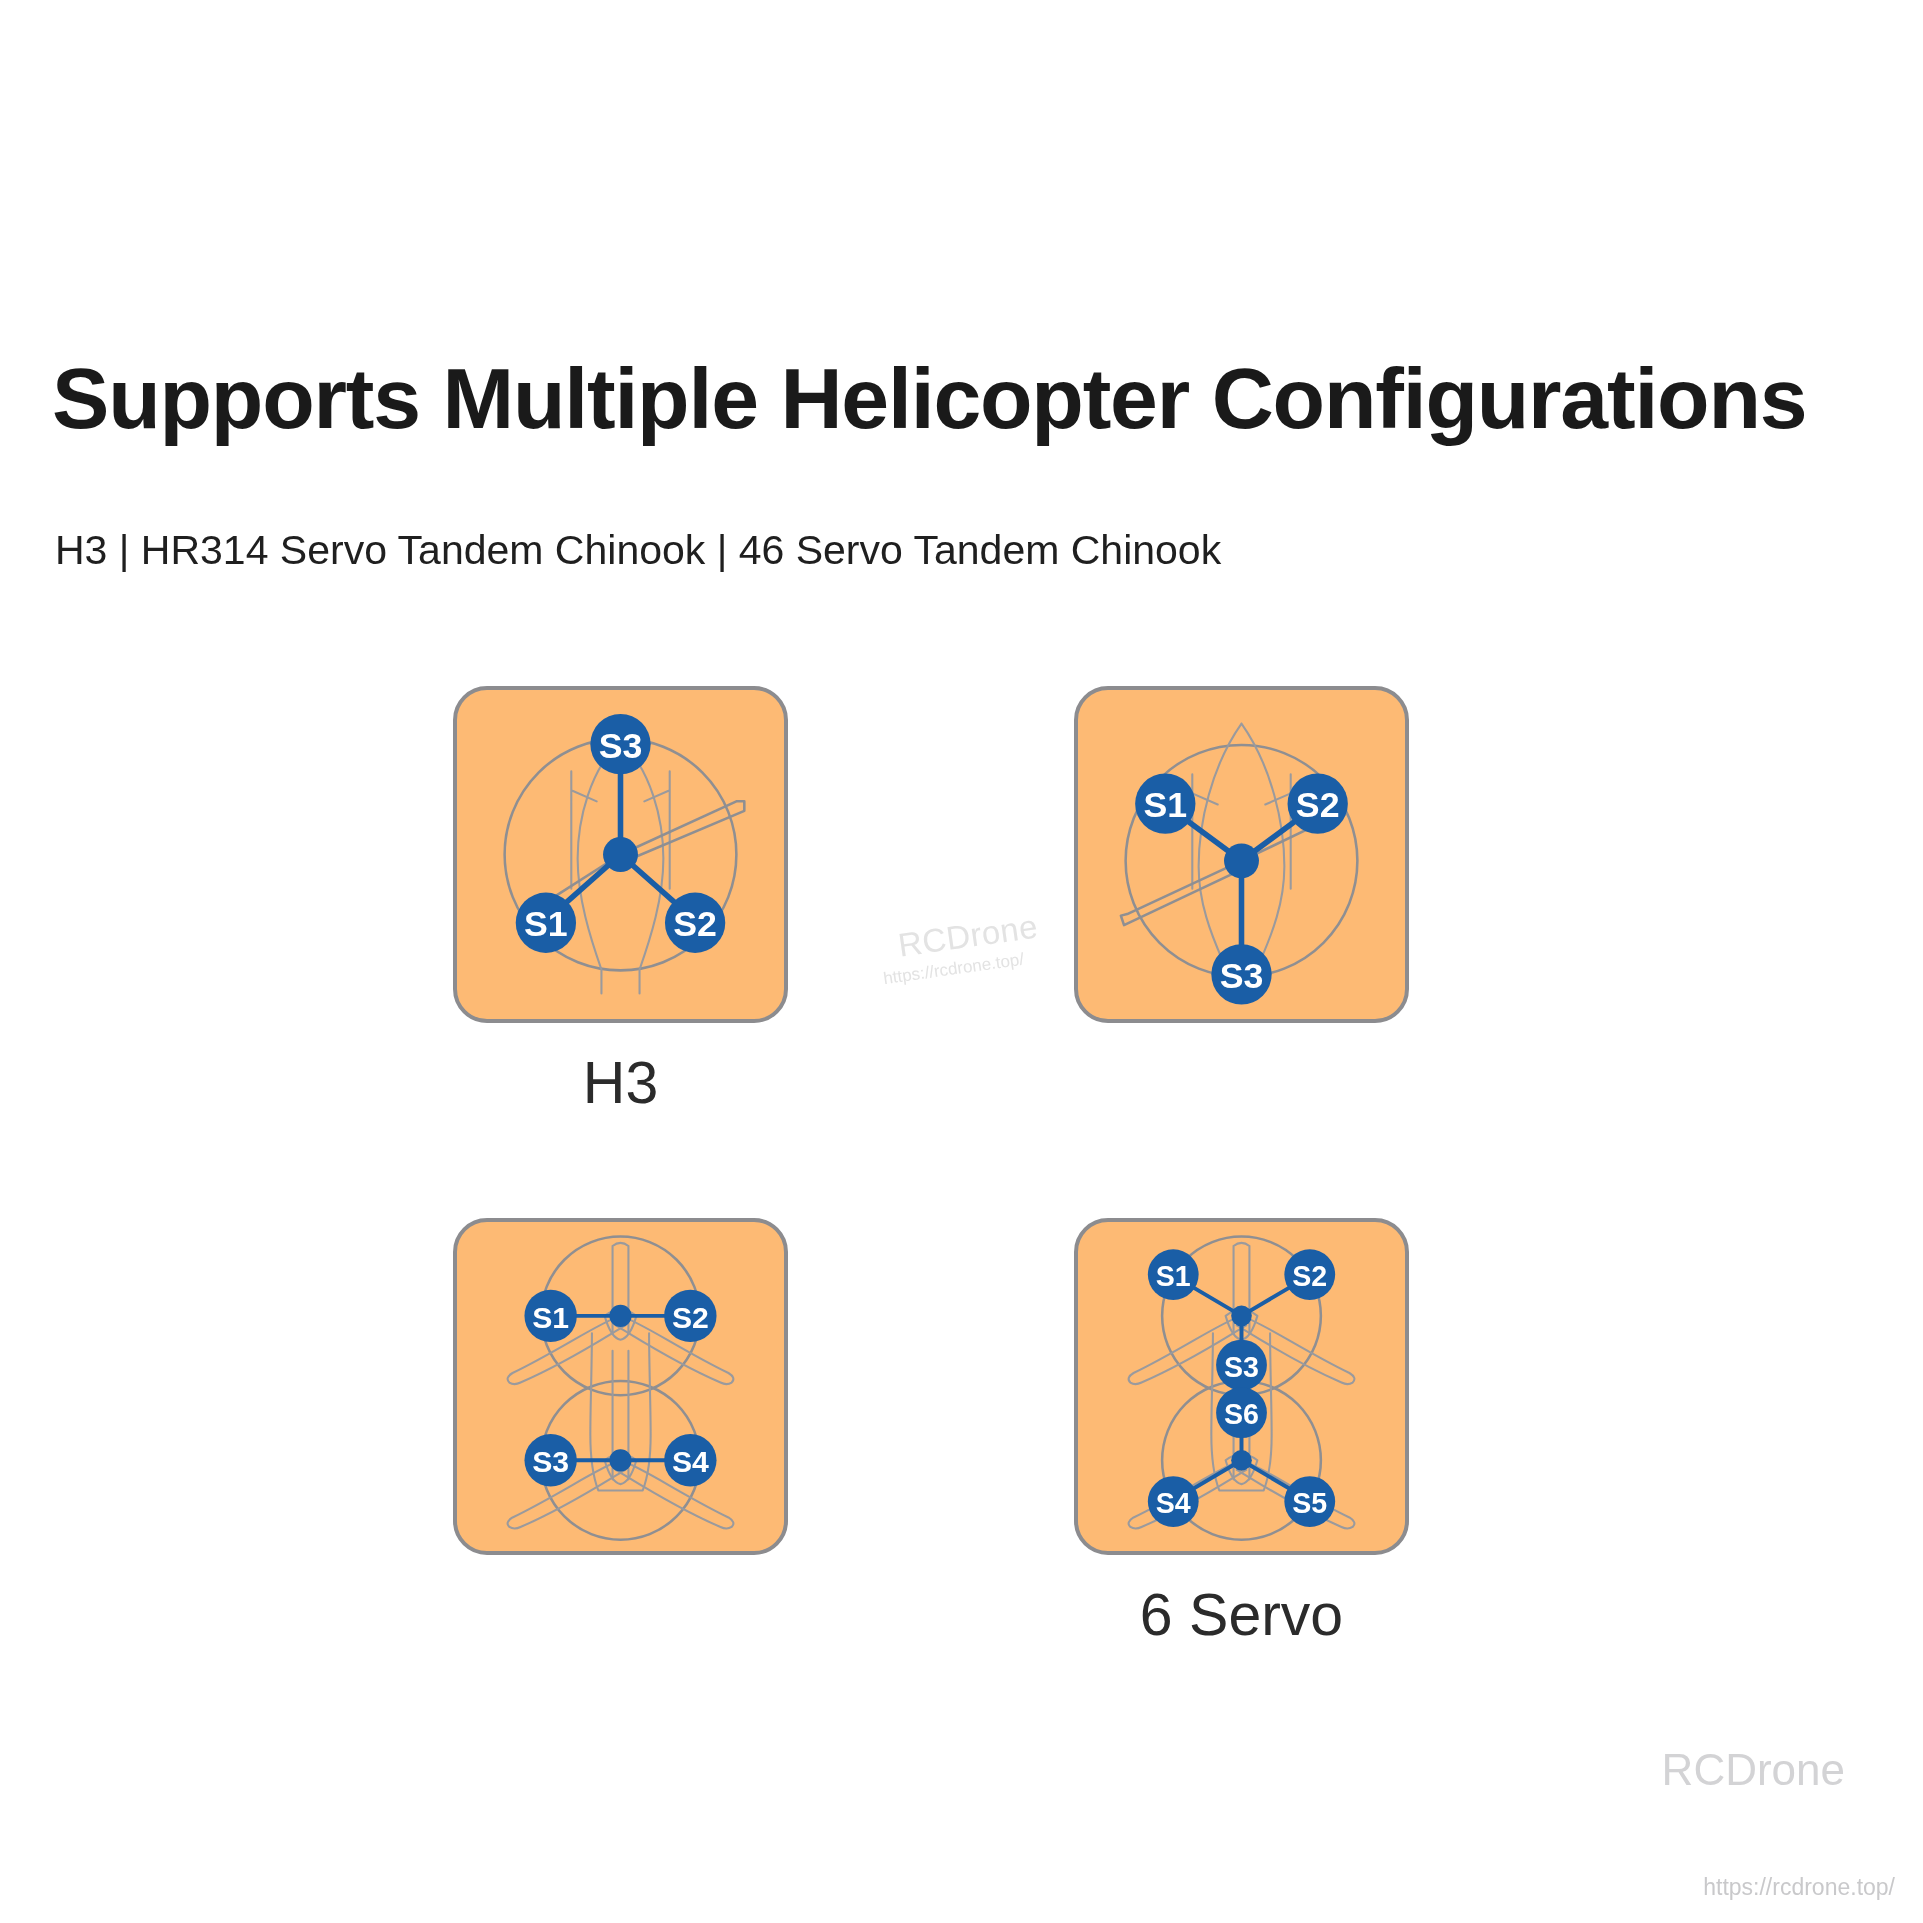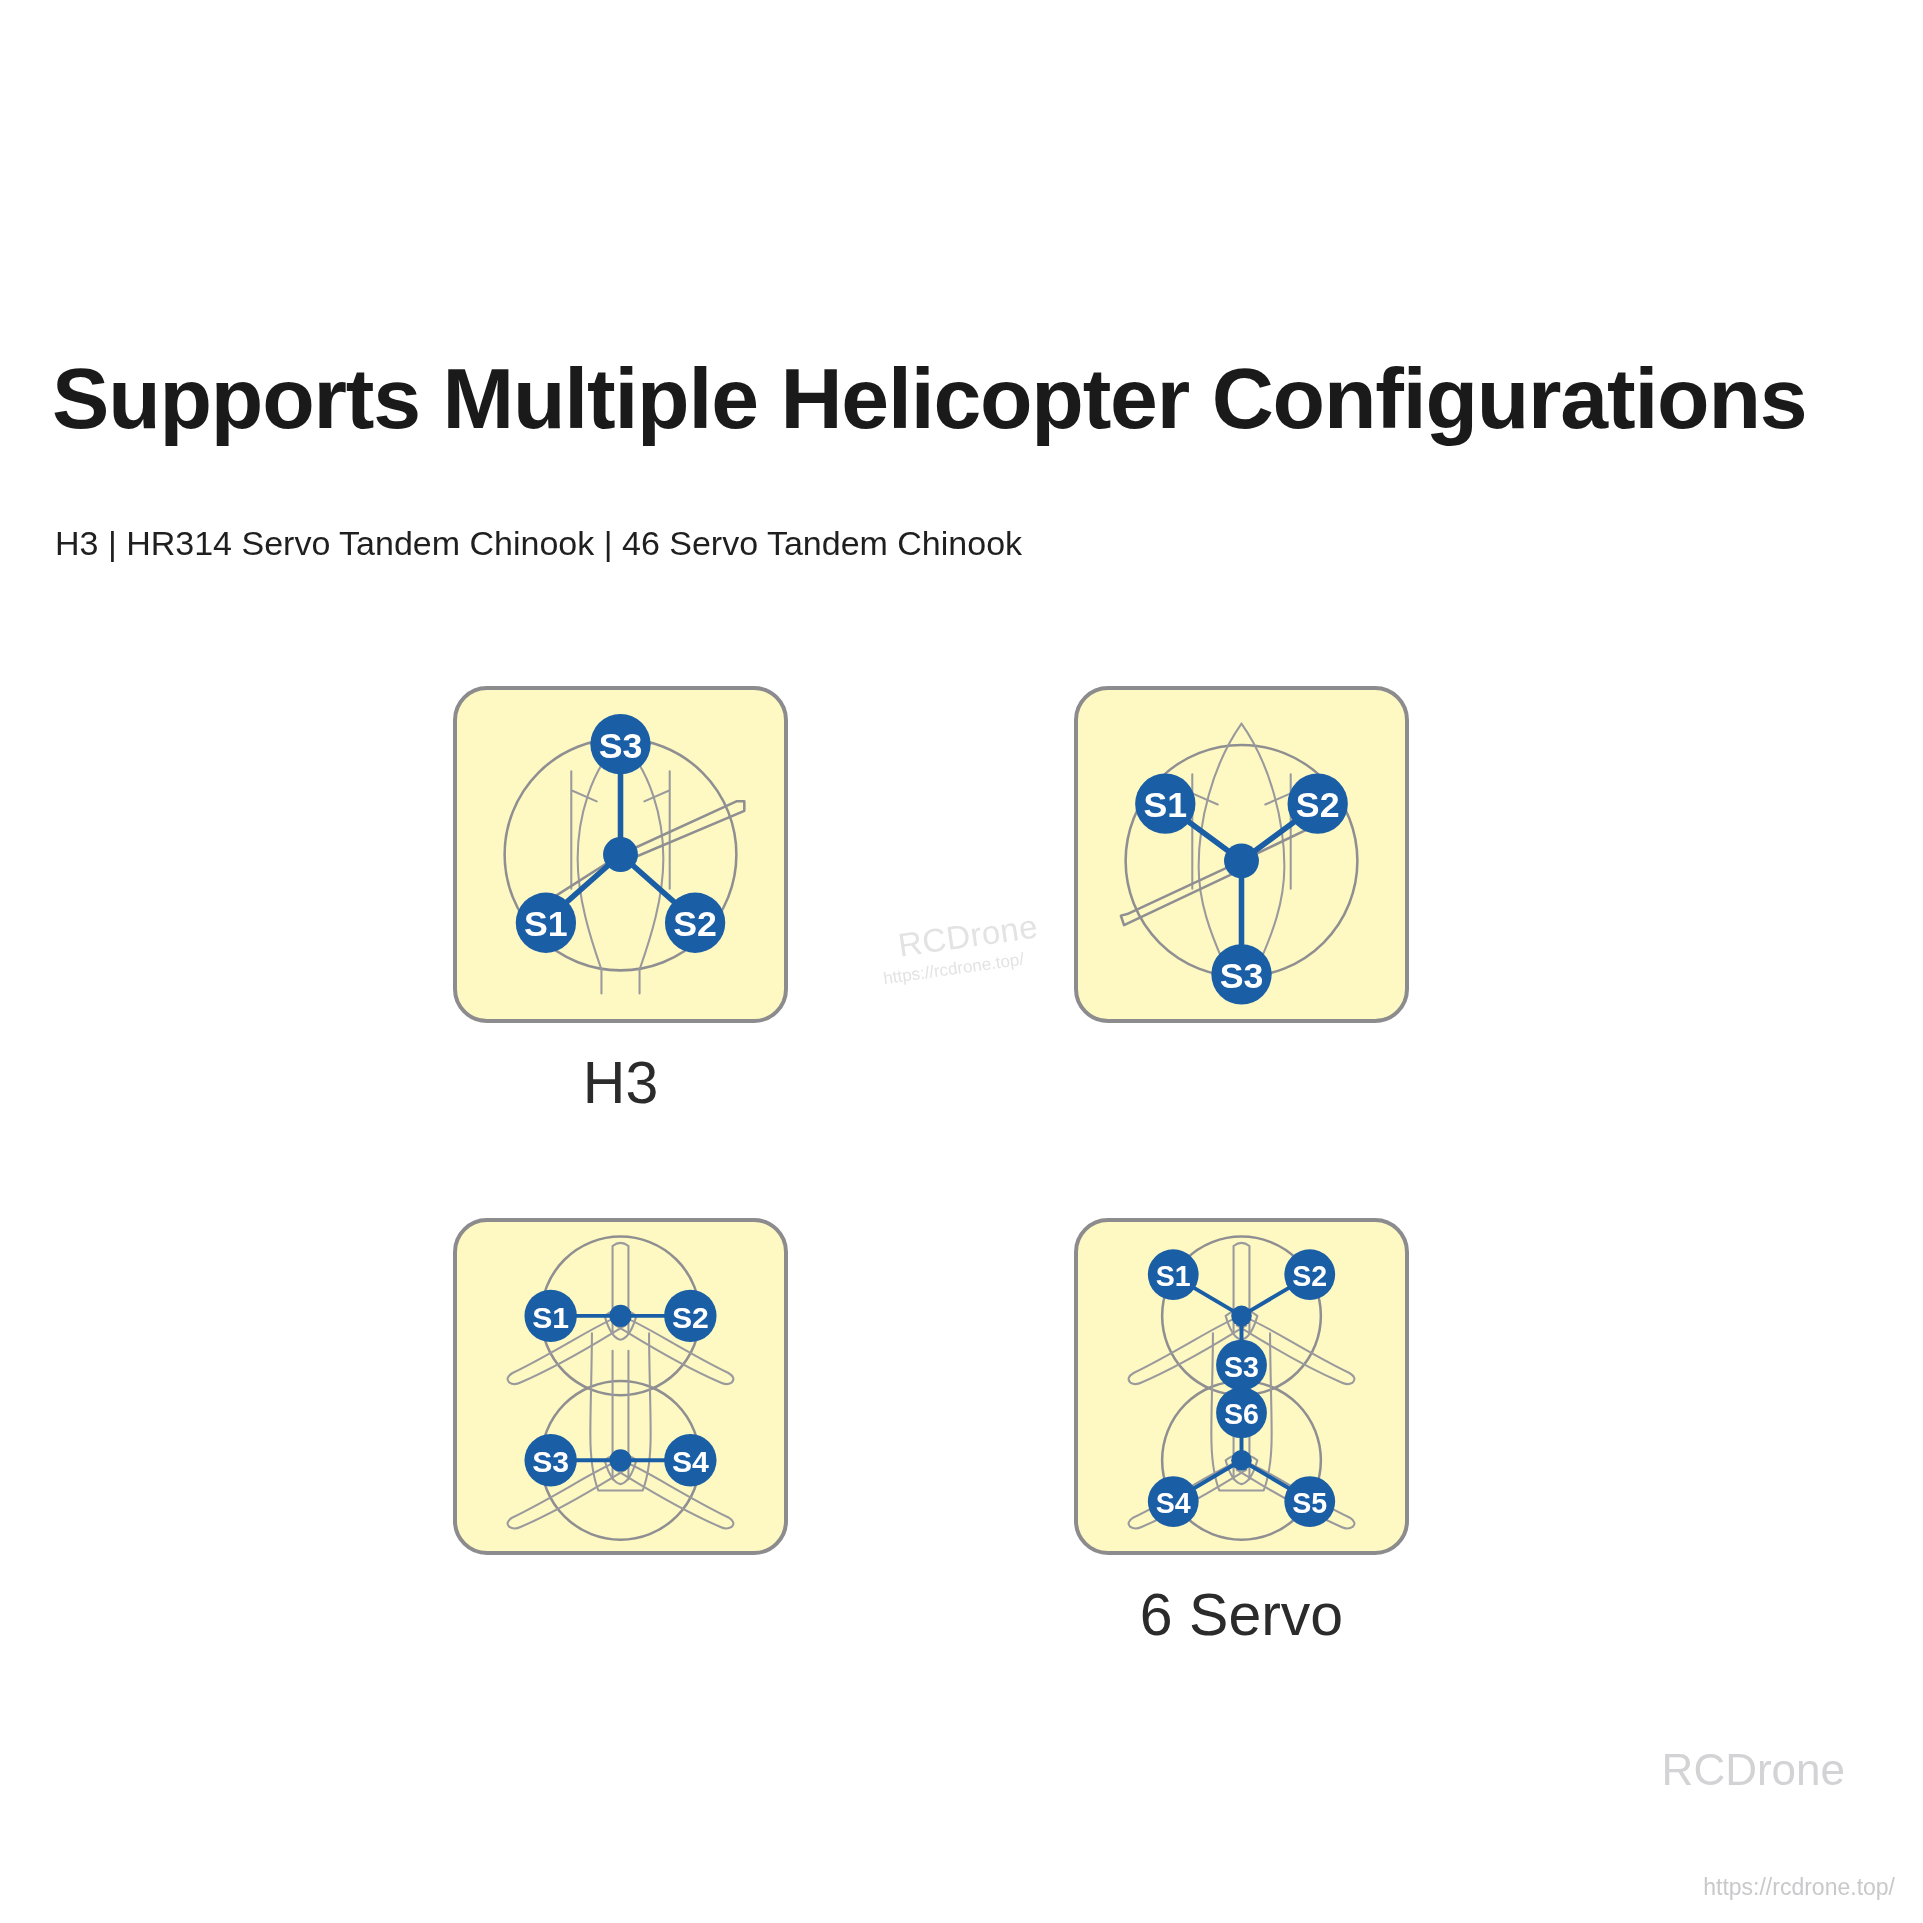--- a/index.html
+++ b/index.html
@@ -27,21 +27,21 @@
     line-height: 91px;
     font-weight: 700;
     letter-spacing: -1.2px;
     color: #1a1a1a;
     white-space: nowrap;
   }
   #page-subtitle {
     position: absolute;
     left: 55px;
     top: 485px;
-    font-size: 34px;
+    font-size: 41px;
     line-height: 49px;
     font-weight: 400;
     color: #1f1f1f;
     white-space: nowrap;
   }
 
   
   #diagram-grid {
     position: absolute;
     left: 0;
@@ -58,21 +58,21 @@
   .config-card.row-top    { top: 686px; }
   .config-card.row-bottom { top: 1218px; }
 
   .config-panel {
     position: relative;
     width: 335px;
     height: 337px;
     border: 4.1px solid #8c8c8f;
     border-radius: 34px;
     box-sizing: border-box;
-    background: #fef9c3;
+    background: #fdba74;
   }
   .config-panel svg {
     position: absolute;
     left: 0;
     top: 0;
     width: 100%;
     height: 100%;
     display: block;
   }
   .config-caption {

